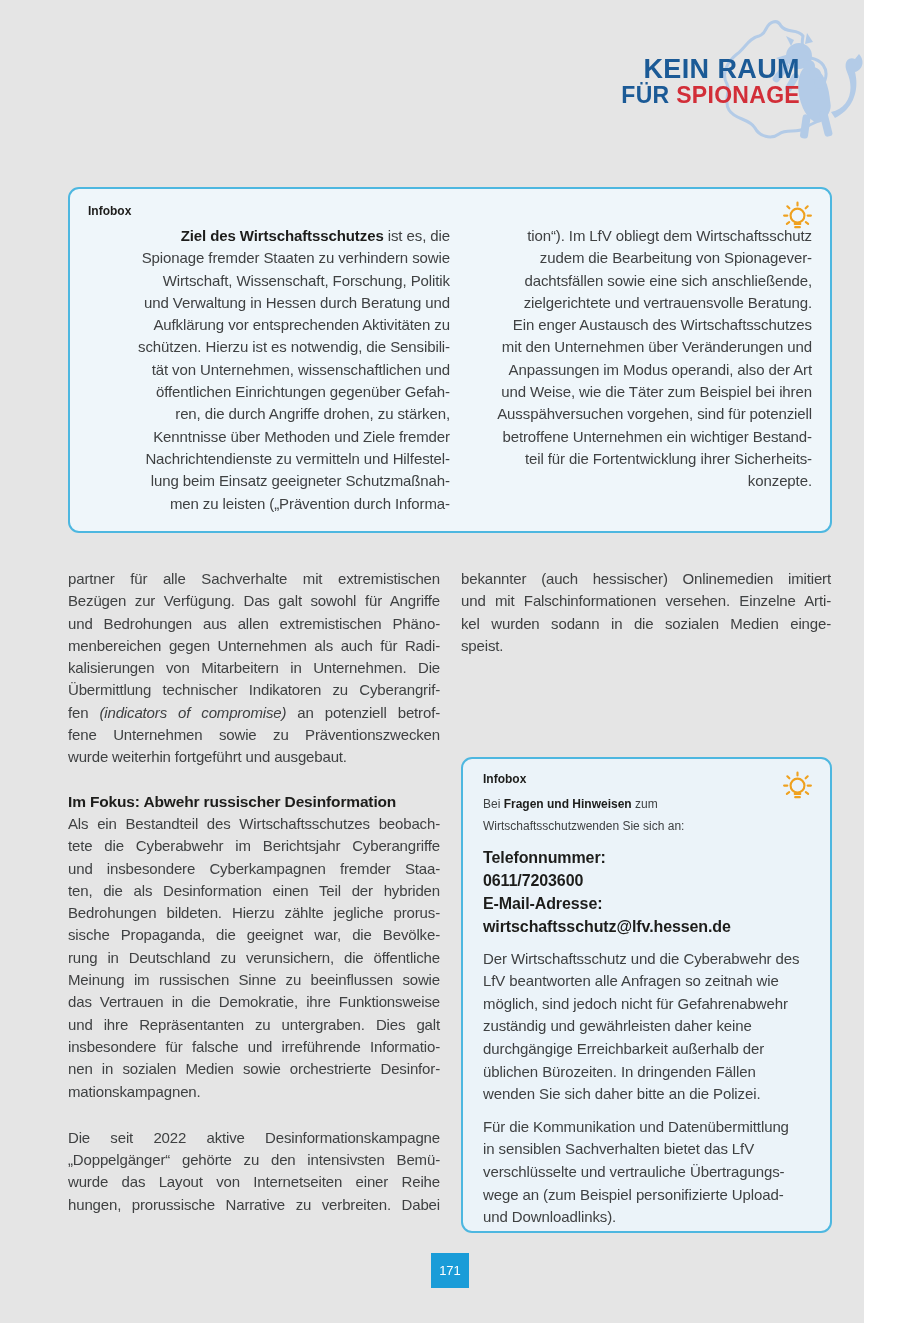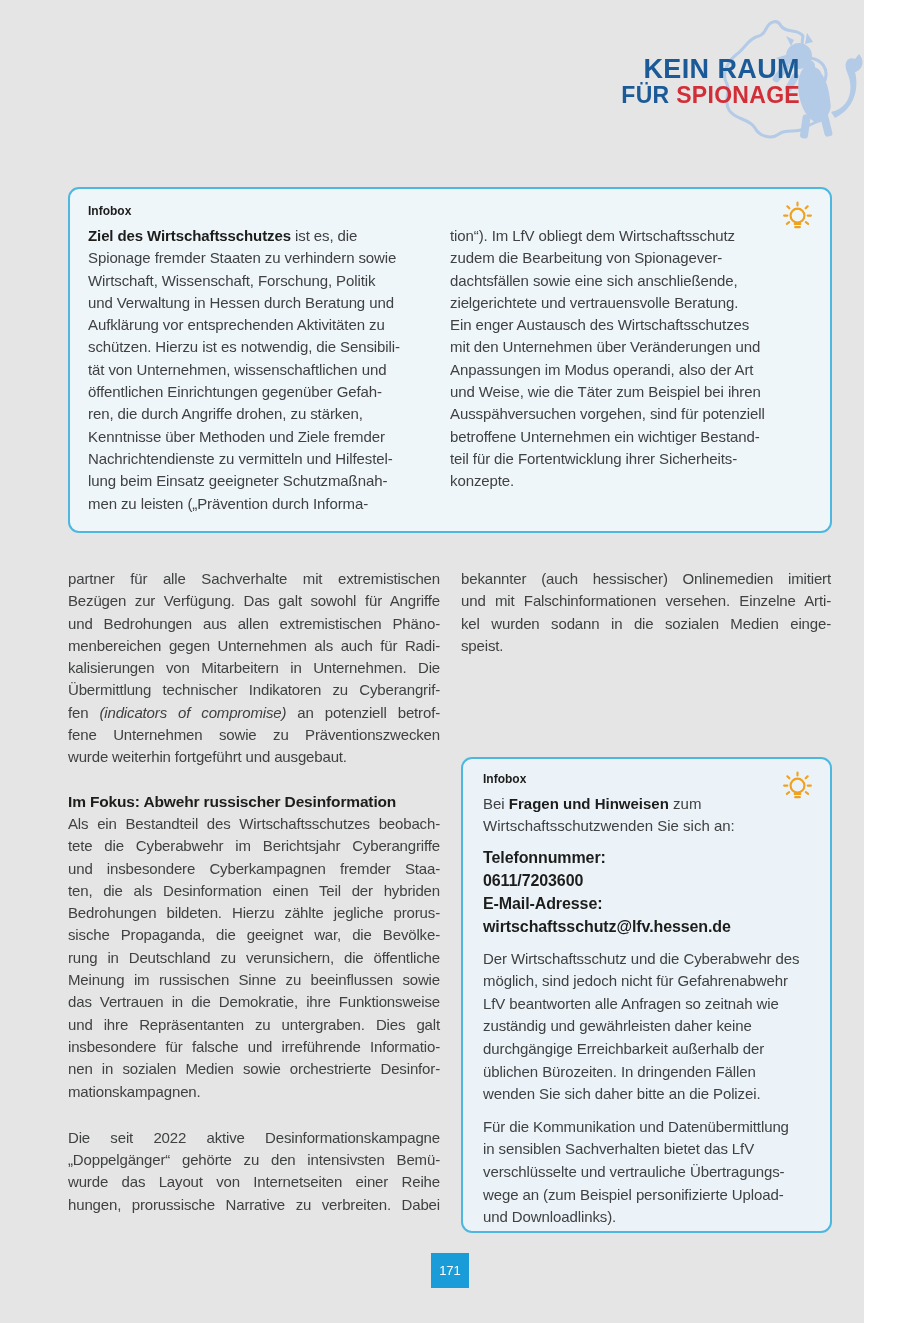--- a/index.html
+++ b/index.html
@@ -13,35 +13,35 @@
   .logo-l2{font-size:23px;font-weight:bold;letter-spacing:.3px;}
   .logo-l2 .blue{color:#1b5a96;}
   .logo-l2 .red{color:#d22e38;}
 
   
   .infobox{position:absolute;box-sizing:border-box;border:2px solid #4db7e0;
            border-radius:11px;background:#eff6fa;overflow:hidden;}
   .ib-top{left:68px;top:187px;width:764px;height:346px;padding:15px 18px 12px 18px;}
   .ib-bottom{left:461px;top:757px;width:371px;height:476px;padding:13px 20px 12px 20px;background:#ebf3f9;}
   .ib-title{font-weight:bold;font-size:12px;color:#1d1d1b;margin-bottom:7px;}
-  .ib-cols{display:flex;}
+  .ib-cols{display:flex;text-align:right;}
   .ib-col{flex:1;font-size:15px;line-height:22.3px;letter-spacing:-.1px;}
   .bulb{position:absolute;top:9px;right:14px;width:37px;height:37px;}
 
   
   .body-col{position:absolute;font-size:15px;line-height:22.3px;letter-spacing:-.15px;color:#3f4142;}
   .col-left{left:68px;top:568px;width:372px;}
   .col-right{left:461px;top:568px;width:370px;}
   .justify .line{text-align:justify;text-align-last:justify;}
   .justify:not(.cont) .line:last-child{text-align:justify;text-align-last:auto;}
   .section-heading{font-weight:bold;color:#1d1d1b;font-size:15.5px;margin-top:22px;line-height:22.3px;}
   .para-gap{margin-top:24px;}
 
   b{color:#1d1d1b;}
-  .ib-intro{font-size:15px;line-height:22.3px;}
+  .ib-intro{font-size:12px;line-height:22.3px;}
   .contact{font-weight:bold;color:#1d1d1b;font-size:16px;line-height:23px;margin:8px 0 0 0;letter-spacing:-.1px;}
   .ib-para{margin-top:10px;font-size:15px;line-height:22.6px;letter-spacing:-.1px;}
 
   
   .page-num{position:absolute;left:431px;top:1253px;width:38px;height:35px;background:#1a9cd8;
             color:#ffffff;display:flex;align-items:center;justify-content:center;font-size:13px;}
 </style>
 </head>
 <body>
 
@@ -167,22 +167,22 @@
         <div class="line">Wirtschaftsschutzwenden Sie sich an:</div>
       </div>
     <div class="contact">
         <div class="line">Telefonnummer:</div>
         <div class="line">0611/7203600</div>
         <div class="line">E-Mail-Adresse:</div>
         <div class="line">wirtschaftsschutz@lfv.hessen.de</div>
       </div>
     <div class="ib-para">
         <div class="line">Der Wirtschaftsschutz und die Cyberabwehr des</div>
+        <div class="line">LfV beantworten alle Anfragen so zeitnah wie</div>
         <div class="line">möglich, sind jedoch nicht für Gefahrenabwehr</div>
-        <div class="line">LfV beantworten alle Anfragen so zeitnah wie</div>
         <div class="line">zuständig und gewährleisten daher keine</div>
         <div class="line">durchgängige Erreichbarkeit außerhalb der</div>
         <div class="line">üblichen Bürozeiten. In dringenden Fällen</div>
         <div class="line">wenden Sie sich daher bitte an die Polizei.</div>
       </div>
     <div class="ib-para">
         <div class="line">Für die Kommunikation und Datenübermittlung</div>
         <div class="line">in sensiblen Sachverhalten bietet das LfV</div>
         <div class="line">verschlüsselte und vertrauliche Übertragungs-</div>
         <div class="line">wege an (zum Beispiel personifizierte Upload-</div>

